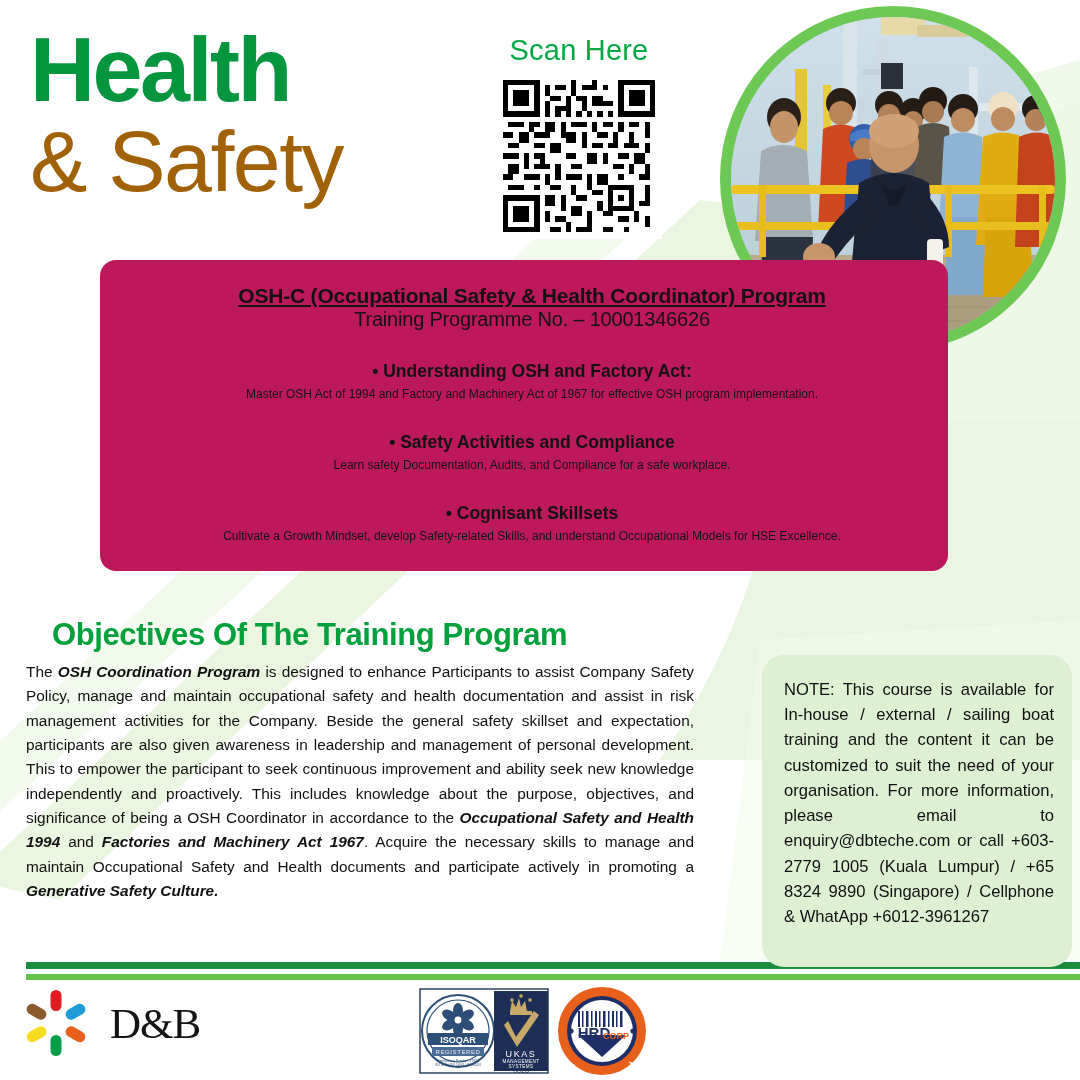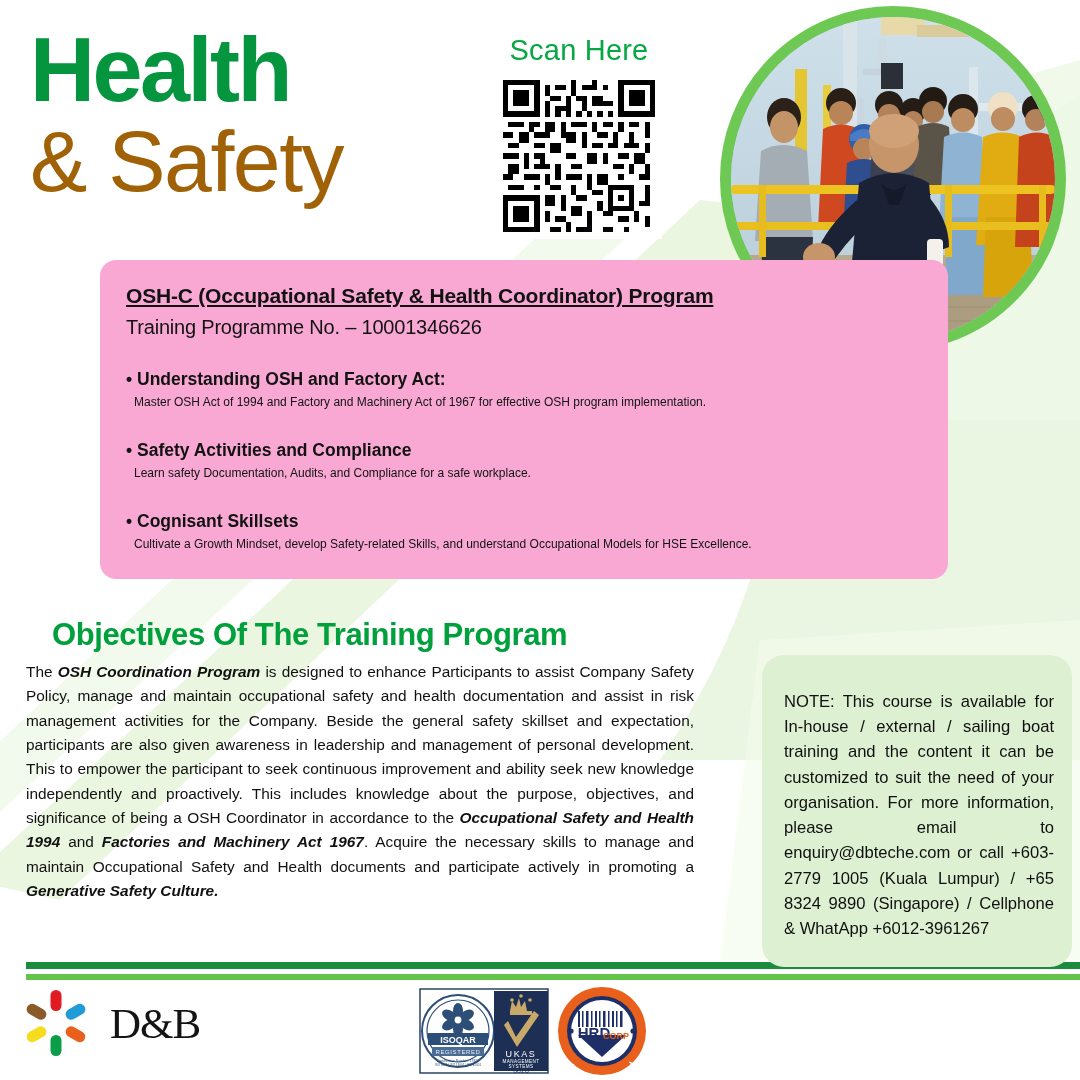--- a/index.html
+++ b/index.html
@@ -36,46 +36,46 @@
   .photo-circle {
     position:absolute; left:720px; top:6px; width:346px; height:346px;
     border-radius:50%; border:11px solid #6dc954; overflow:hidden; z-index:4;
     background:#b9cdd8;
   }
   .photo-circle svg { display:block; }
 
   
   .program-card {
     position:absolute; left:100px; top:260px; width:848px;
-    background:#f9a8d4; border-radius:16px; z-index:7;
-    padding:24px 10px 26px 26px; text-align:left;
+    background:#be185d; border-radius:16px; z-index:7;
+    padding:24px 10px 26px 26px; text-align:center;
     color:#121212;
   }
   .prog-title { font-size:21px; font-weight:bold; text-decoration:underline; letter-spacing:-0.2px; }
-  .prog-sub { font-size:20px; font-weight:400; margin-top:8px; letter-spacing:-0.2px; }
+  .prog-sub { font-size:20px; font-weight:400; letter-spacing:-0.2px; }
   .prog-item { margin-top:30px; }
   .prog-item-head { font-size:17.5px; font-weight:bold; }
   .prog-item-body { font-size:12px; font-weight:400; margin-top:4px; line-height:1.35; padding:0 8px; }
 
   
   .obj-head {
     position:absolute; left:52px; top:617px; z-index:6;
     font-size:31px; font-weight:bold; color:#00a03c; letter-spacing:-0.4px;text-align:center;
   }
   .obj-body {
     position:absolute; left:26px; top:660px; width:668px; z-index:6;
     font-size:15.4px; line-height:1.58; color:#111; text-align:justify;
   }
   .obj-body b { font-weight:bold;font-style:italic; }
 
   
   .note-box {
     position:absolute; left:762px; top:655px; width:310px; min-height:312px;
     background:#ddf0d2; border-radius:22px; z-index:8;
-    padding:34px 18px 20px 22px;
+    padding:22px 18px 20px 22px;
     font-size:16.6px; line-height:1.52; color:#101010; text-align:justify;
   }
 
   
   .rule { position:absolute; left:26px; width:1096px; z-index:3; }
   .rule-dark { top:962px; height:7px; background:#1a8c3c; }
   .rule-light { top:974px; height:6px; background:#63c44a; }
 
   
   .footer { position:absolute; left:0; top:985px; width:1080px; height:95px; z-index:9; }

